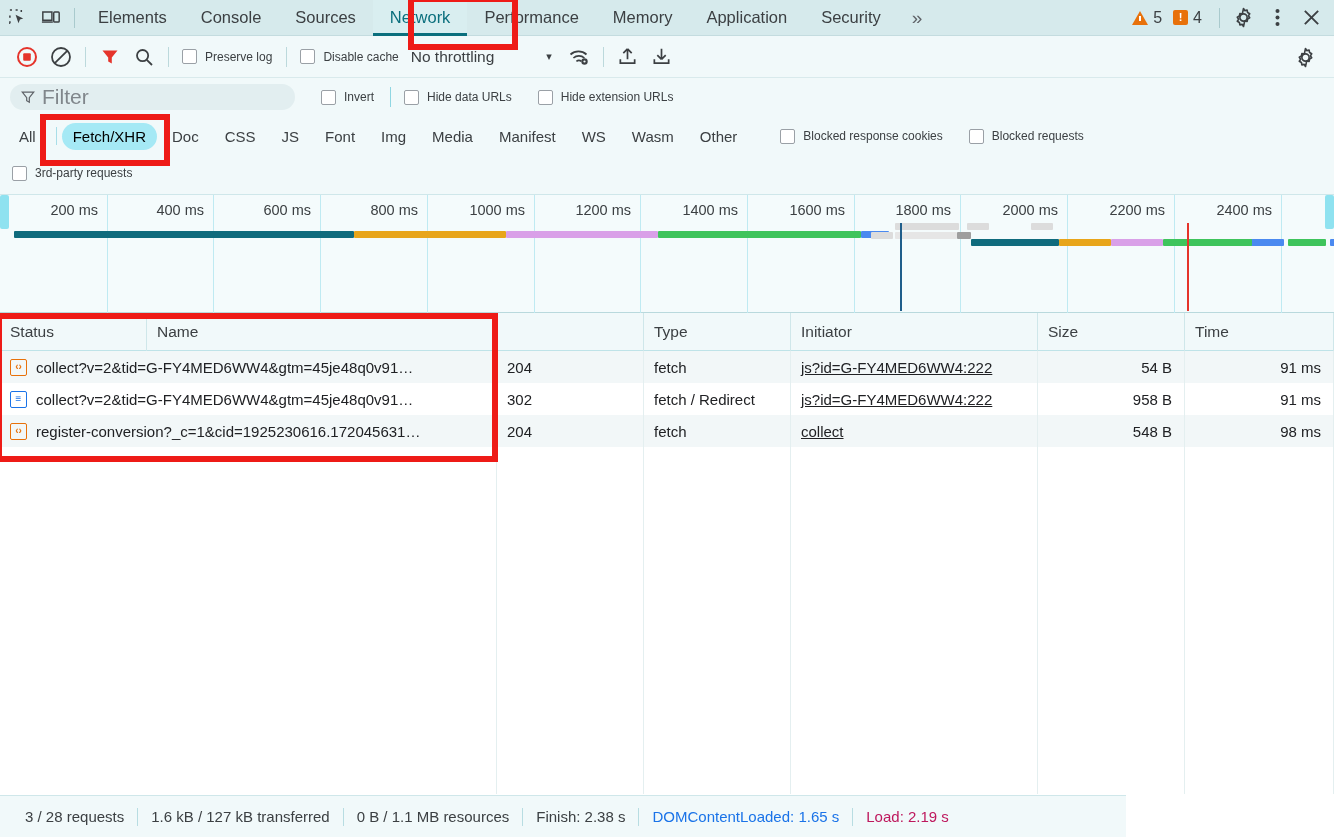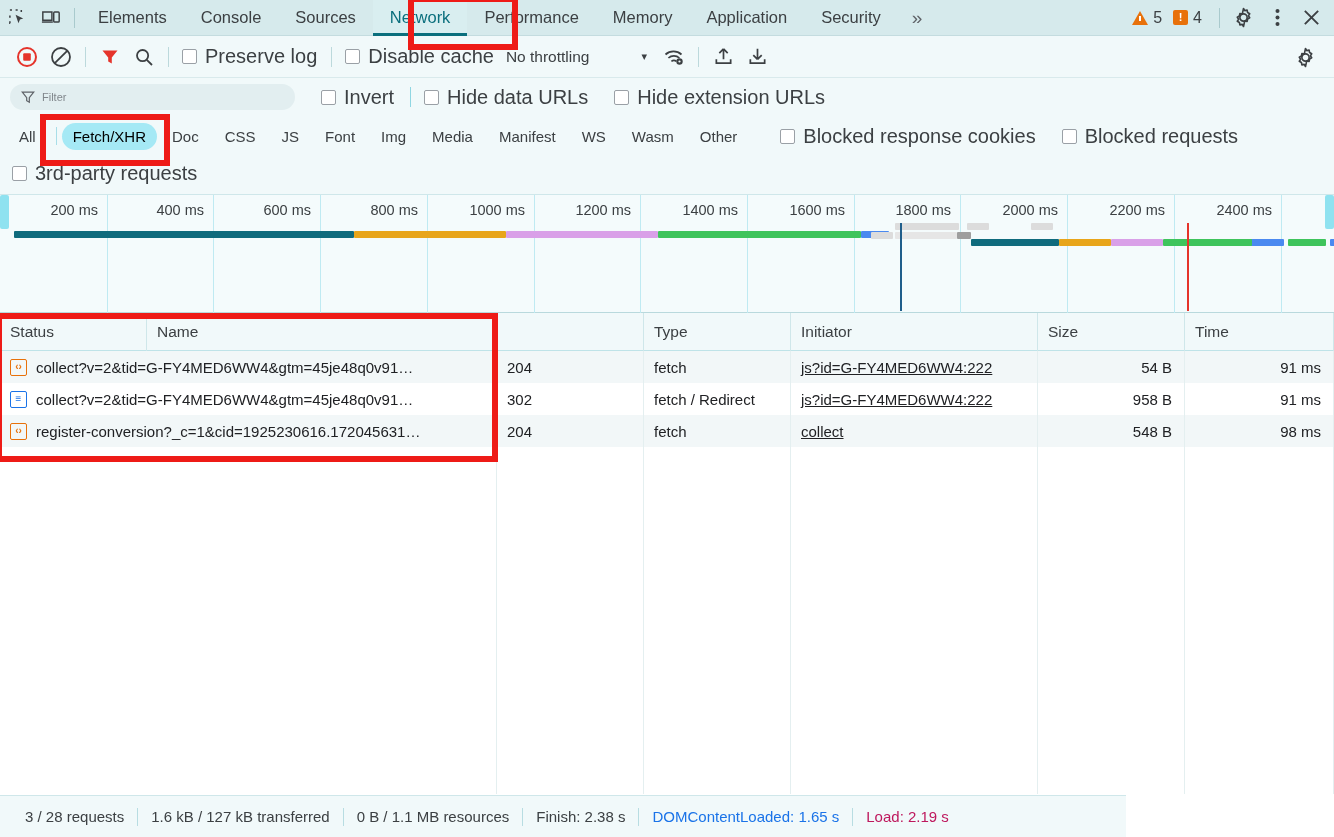--- a/index.html
+++ b/index.html
@@ -33,35 +33,35 @@
   .errsq { width:15px;height:15px;background:#e8710a;border-radius:2px;display:flex;align-items:center;justify-content:center;color:#fff;font-size:11px;font-weight:bold;line-height:1;}
 
   
   .toolbar {
     position:absolute; left:0; top:36px; width:1334px; height:42px;
     background:#f1f9fa; display:flex; align-items:center;
     border-bottom:1px solid #d9eaec; padding-left:10px;
   }
   .tl-btn { width:34px;height:34px;display:flex;align-items:center;justify-content:center;cursor:pointer;}
   .tl-sep { width:1px;height:20px;background:#bcd9dc;margin:0 7px;}
-  .chk { display:flex;align-items:center;gap:8px;font-size:20px;color:#3c4043;cursor:pointer;white-space:nowrap;}
+  .chk { display:flex;align-items:center;gap:8px;font-size:12px;color:#3c4043;cursor:pointer;white-space:nowrap;}
   .box { width:15px;height:15px;border:1.6px solid #9aa0a6;border-radius:2px;background:#fff;flex:none;}
   .throttle { display:flex;align-items:center;gap:0px;font-size:15.5px;color:#3c4043;cursor:pointer;}
   .caret { margin-left:52px; font-size:11px; color:#3c4043;}
   .tb-gear { position:absolute; right:12px; top:4px; }
 
   
   .filterzone {
     position:absolute; left:0; top:78px; width:1334px; height:117px;
     background:#f1f9fa; border-bottom:1px solid #cfe7ea;
   }
   .frow1 { display:flex; align-items:center; height:38px; padding-left:10px;}
   .filterbox {
     width:285px;height:26px;background:#e2eef0;border-radius:13px;
-    display:flex;align-items:center;gap:7px;padding:0 11px;color:#80868b;font-size:11px;
+    display:flex;align-items:center;gap:7px;padding:0 11px;color:#80868b;font-size:21px;
   }
   .frow1 .chk { margin-left:26px; }
   .frow2 { display:flex; align-items:center; height:40px; padding-left:8px; gap:0;}
   .chip {
     height:27px; padding:0 11px; border-radius:14px; display:flex;align-items:center;
     font-size:15px;color:#3c4043;cursor:pointer;white-space:nowrap; margin-right:4px;
   }
   .chip.active { background:#a5e9f5; font-weight:normal; color:#000000;}
   .chip-div { width:1px;height:18px;background:#a8dee8;margin:0 5px;}
   .frow2 .chk { margin-left:22px; }

